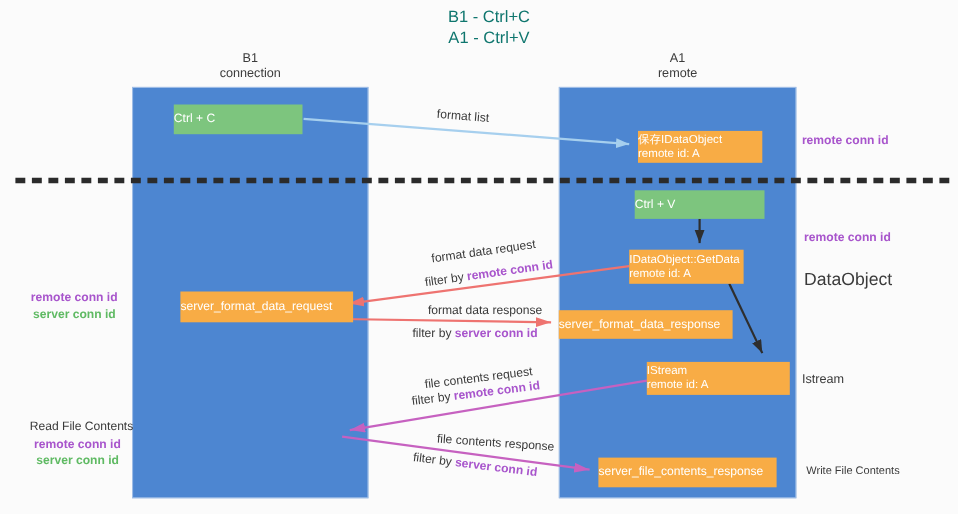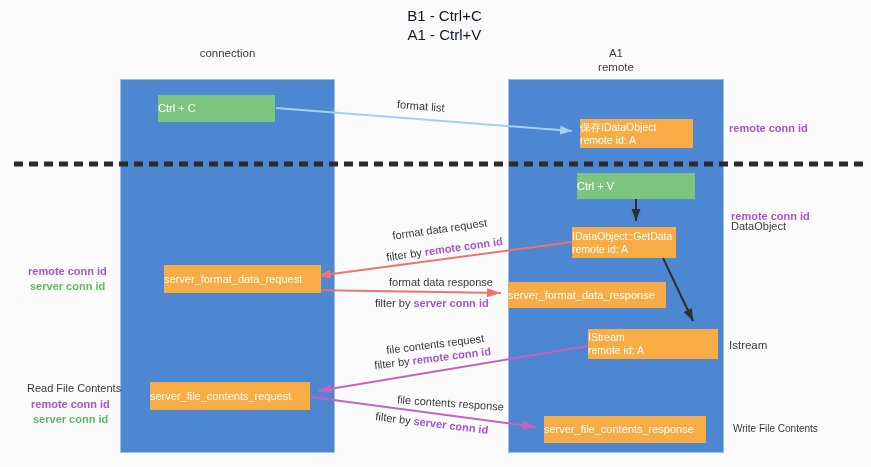--- a/index.html
+++ b/index.html
@@ -4,21 +4,21 @@
 <style>
   html,body{margin:0;padding:0;background:#fbfbfb;}
   .canvas{
     position:relative;width:871px;height:467px;overflow:hidden;
     background:#fbfbfb;
     font-family:"Liberation Sans", sans-serif;
     color:#3a3a3a;
   }
   .title{
     position:absolute;top:6px;left:0;width:100%;padding-left:18px;box-sizing:border-box;
-    text-align:center;font-size:15px;line-height:19px;color:#0f172a;
+    text-align:center;font-size:15px;line-height:19px;color:#0f766e;
   }
   .col-header{position:absolute;text-align:center;font-size:11.5px;line-height:13.5px;color:#3c3c3c;}
   .col-header.left{left:120px;top:47px;width:215px;}
   .col-header.right{left:508px;top:47px;width:216px;}
   .lifeline{position:absolute;top:79px;height:374px;background:#4d86d1;border:1px solid rgba(255,255,255,.45);box-sizing:border-box;}
   .lifeline.left{left:120px;width:215px;}
   .lifeline.right{left:508px;width:216px;}
   .arrows{position:absolute;left:0;top:0;pointer-events:none;}
   .node{
     position:absolute;display:flex;flex-direction:column;align-items:flex-start;justify-content:center;
@@ -37,20 +37,21 @@
 <body>
 
 <div class="canvas">
 
   <div class="title">
     <div>B1 - Ctrl+C</div>
     <div>A1 - Ctrl+V</div>
   </div>
 
   <div class="col-header left">
+    <div>B1</div>
     <div>connection</div>
   </div>
   <div class="col-header right">
     <div>A1</div>
     <div>remote</div>
   </div>
 
   <div class="lifeline left"></div>
   <div class="lifeline right"></div>
 
@@ -111,23 +112,20 @@
 
   <div class="node orange" style="left:508px;top:282px;width:158px;height:26px;">
     <div>server_format_data_response</div>
   </div>
 
   <div class="node orange" style="left:588px;top:329px;width:130px;height:30px;">
     <div class="l2">IStream</div>
     <div class="l2">remote id: A</div>
   </div>
 
-  <div class="node orange" style="left:150px;top:382px;width:160px;height:28px;">
-    <div>server_file_contents_request</div>
-  </div>
 
   <div class="node orange" style="left:544px;top:416px;width:162px;height:27px;">
     <div>server_file_contents_response</div>
   </div>
 
   <div class="lbl rot" style="left:397px;top:100px;transform:rotate(4.5deg);">format list</div>
 
   <div class="lbl rot" style="left:392px;top:223px;transform:rotate(-8deg);">format data request</div>
 
   <div class="lbl rot filter" style="left:386px;top:243px;transform:rotate(-8deg);">
@@ -154,17 +152,17 @@
 
   <div class="lbl purple" style="left:28px;top:265px;">remote conn id</div>
   <div class="lbl greentx" style="left:30px;top:280px;">server conn id</div>
 
   <div class="lbl" style="left:27px;top:382px;">Read File Contents</div>
   <div class="lbl purple" style="left:31px;top:398px;">remote conn id</div>
   <div class="lbl greentx" style="left:33px;top:413px;">server conn id</div>
 
   <div class="lbl purple" style="left:729px;top:122px;">remote conn id</div>
   <div class="lbl purple" style="left:731px;top:210px;">remote conn id</div>
-  <div class="lbl" style="left:731px;top:220px;font-size:11px;">DataObject</div>
+  <div class="lbl" style="left:731px;top:248px;font-size:16px;">DataObject</div>
   <div class="lbl" style="left:729px;top:339px;font-size:11.5px;">Istream</div>
   <div class="lbl" style="left:733px;top:422px;font-size:10px;">Write File Contents</div>
 
 </div>
 
 </body></html>

